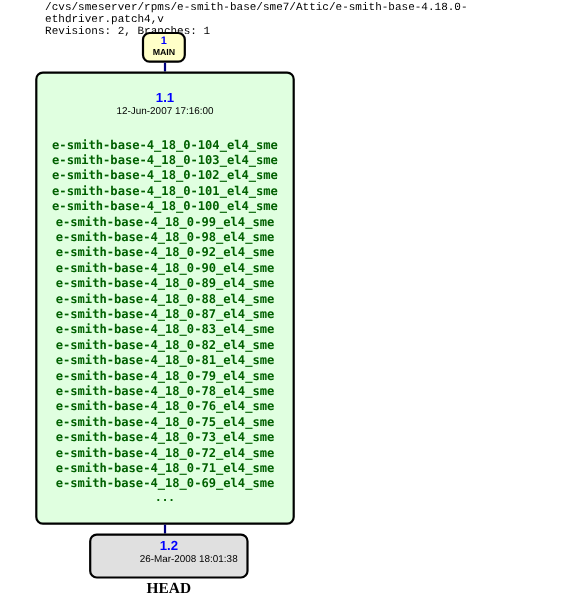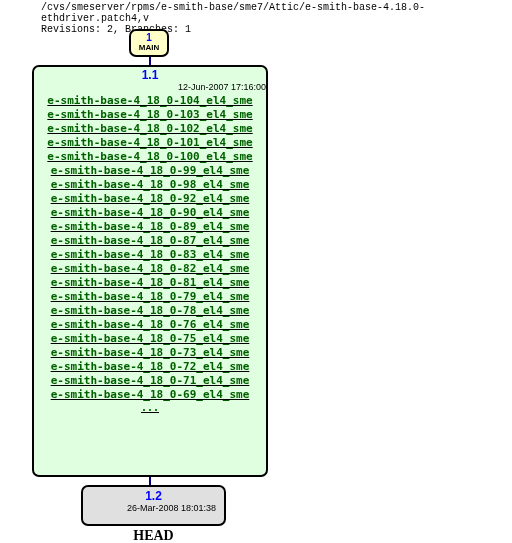--- a/index.html
+++ b/index.html
@@ -61,39 +61,37 @@
   .big-box {
     position: absolute;
     top: 65px;
     left: 32px;
     width: 236px;
     height: 412px;
     border: 2px solid #000;
     border-radius: 7px;
     background: #e0ffe0;
     text-align: center;
-    padding-top: 1px;
+    padding-top: 15px;
   }
   .big-box .version {
     font-size: 12px;
     font-weight: bold;
     color: #0000ff;
     display: block;
     line-height: 14px;
   }
   .big-box .date {
     font-size: 9px;
     color: #000;
     display: block;
     line-height: 11px;
-    text-align: right;
   }
   .tags {
-    margin-top: 1px;
-    text-decoration: underline;
+    margin-top: 18px;
   }
   .tags .tag {
     font-family: monospace;
     font-size: 11px;
     font-weight: bold;
     color: #006000;
     display: block;
     line-height: 14px;
     white-space: nowrap;
   }
@@ -171,20 +169,21 @@
     <span class="tag">e-smith-base-4_18_0-104_el4_sme</span>
     <span class="tag">e-smith-base-4_18_0-103_el4_sme</span>
     <span class="tag">e-smith-base-4_18_0-102_el4_sme</span>
     <span class="tag">e-smith-base-4_18_0-101_el4_sme</span>
     <span class="tag">e-smith-base-4_18_0-100_el4_sme</span>
     <span class="tag">e-smith-base-4_18_0-99_el4_sme</span>
     <span class="tag">e-smith-base-4_18_0-98_el4_sme</span>
     <span class="tag">e-smith-base-4_18_0-92_el4_sme</span>
     <span class="tag">e-smith-base-4_18_0-90_el4_sme</span>
     <span class="tag">e-smith-base-4_18_0-89_el4_sme</span>
+    <span class="tag">e-smith-base-4_18_0-88_el4_sme</span>
     <span class="tag">e-smith-base-4_18_0-87_el4_sme</span>
     <span class="tag">e-smith-base-4_18_0-83_el4_sme</span>
     <span class="tag">e-smith-base-4_18_0-82_el4_sme</span>
     <span class="tag">e-smith-base-4_18_0-81_el4_sme</span>
     <span class="tag">e-smith-base-4_18_0-79_el4_sme</span>
     <span class="tag">e-smith-base-4_18_0-78_el4_sme</span>
     <span class="tag">e-smith-base-4_18_0-76_el4_sme</span>
     <span class="tag">e-smith-base-4_18_0-75_el4_sme</span>
     <span class="tag">e-smith-base-4_18_0-73_el4_sme</span>
     <span class="tag">e-smith-base-4_18_0-72_el4_sme</span>

